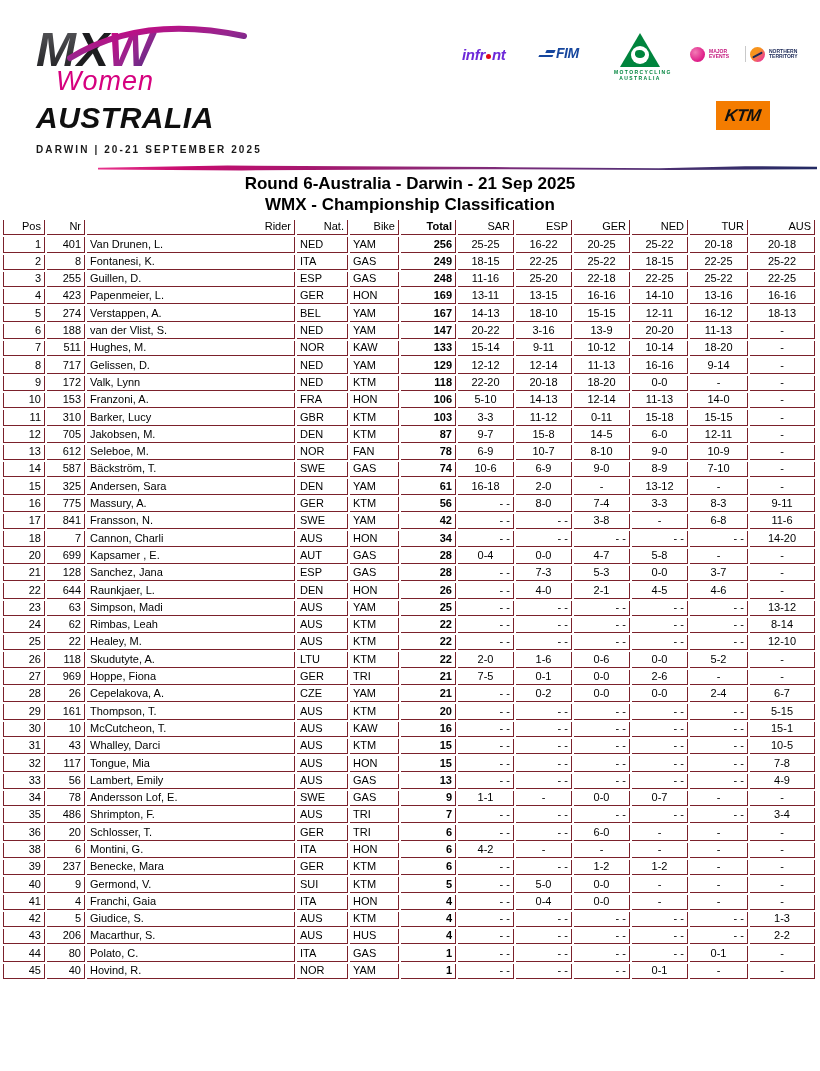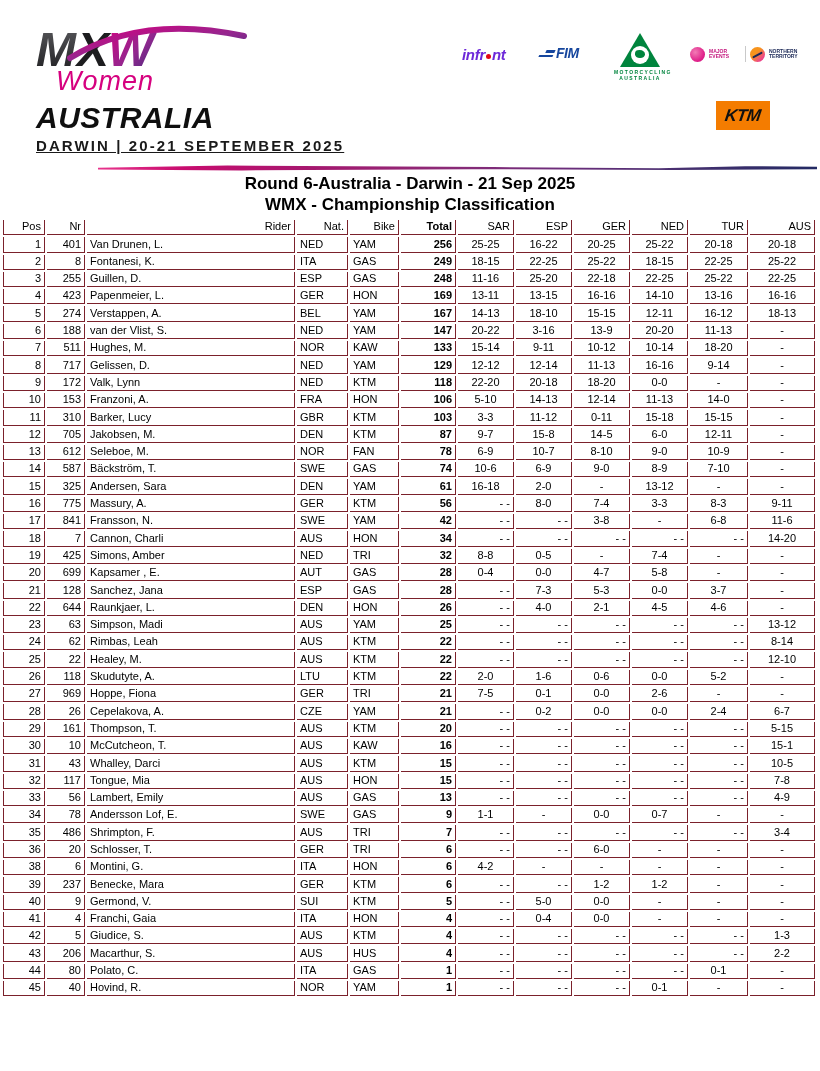--- a/index.html
+++ b/index.html
@@ -6,21 +6,21 @@
   * { margin:0; padding:0; box-sizing:border-box; }
   html,body { background:#ffffff; }
   body { font-family:"Liberation Sans", sans-serif; color:#000; }
   .page { position:relative; width:820px; height:1071px; background:#fff; overflow:hidden; }
 
   
   .logo-block { position:absolute; left:36px; top:24px; }
   .mxw-svg { display:block; }
   .women { font-size:27px; font-weight:400; font-style:italic; color:#d6017f; letter-spacing:1px; margin-top:-4px; margin-left:20px; }
   .australia { font-size:30px; font-weight:700; font-style:italic; color:#0f0f0f; letter-spacing:0.5px; margin-top:4px; }
-  .dates { font-size:15px; font-weight:600; color:#1a1a1a; letter-spacing:2.1px; margin-top:2px;text-decoration:underline; }
+  .dates { font-size:10px; font-weight:600; color:#1a1a1a; letter-spacing:2.1px; margin-top:9px; }
 
   
   .sponsor { position:absolute; }
   .infront { left:462px; top:46px; font-size:15px; font-weight:800; color:#6d28d9; font-style:italic; letter-spacing:-0.3px; }
   .infront .dot { display:inline-block; width:5px; height:5px; border-radius:50%; background:#e30613; margin:0 1px 1px 1px; }
   .fim { left:540px; top:45px; display:flex; align-items:center; }
   .fim .wing { display:flex; flex-direction:column; align-items:flex-end; gap:2px; margin-right:2px; transform:skewX(-25deg); }
   .fim .wing i { display:block; height:2.5px; background:#16469d; }
   .fim .wing i:nth-child(1){ width:9px; }
   .fim .wing i:nth-child(2){ width:14px; }
@@ -409,34 +409,20 @@
           <td class="col-bike al">HON</td>
           <td class="col-total ar b">34</td>
           <td class="col-sar ar">- -</td>
           <td class="col-esp ar">- -</td>
           <td class="col-ger ar">- -</td>
           <td class="col-ned ar">- -</td>
           <td class="col-tur ar">- -</td>
           <td class="col-aus ac">14-20</td>
         </tr>
         <tr>
-          <td class="col-pos ar">19</td>
-          <td class="col-nr ar">425</td>
-          <td class="col-rider al">Simons, Amber</td>
-          <td class="col-nat al">NED</td>
-          <td class="col-bike al">TRI</td>
-          <td class="col-total ar b">32</td>
-          <td class="col-sar ac">8-8</td>
-          <td class="col-esp ac">0-5</td>
-          <td class="col-ger ac">-</td>
-          <td class="col-ned ac">7-4</td>
-          <td class="col-tur ac">-</td>
-          <td class="col-aus ac">-</td>
-        </tr>
-        <tr>
           <td class="col-pos ar">20</td>
           <td class="col-nr ar">699</td>
           <td class="col-rider al">Kapsamer , E.</td>
           <td class="col-nat al">AUT</td>
           <td class="col-bike al">GAS</td>
           <td class="col-total ar b">28</td>
           <td class="col-sar ac">0-4</td>
           <td class="col-esp ac">0-0</td>
           <td class="col-ger ac">4-7</td>
           <td class="col-ned ac">5-8</td>

